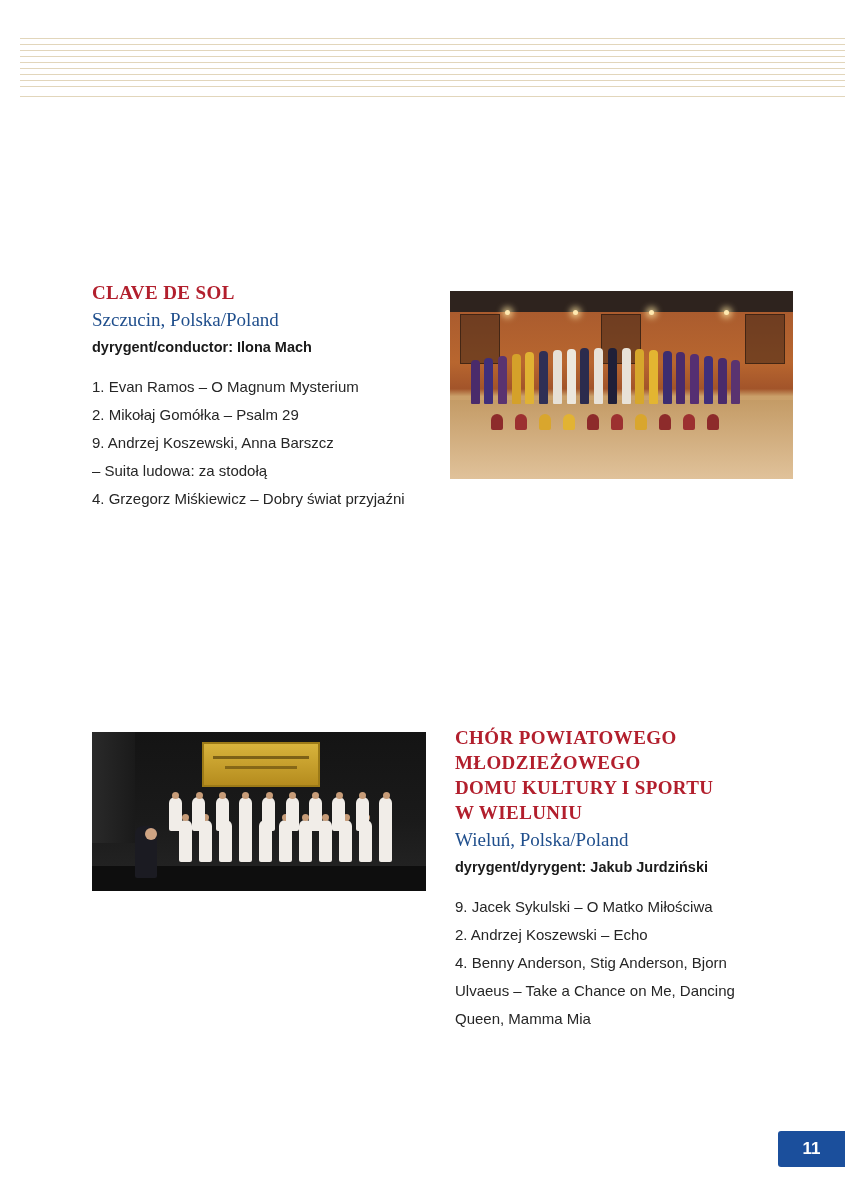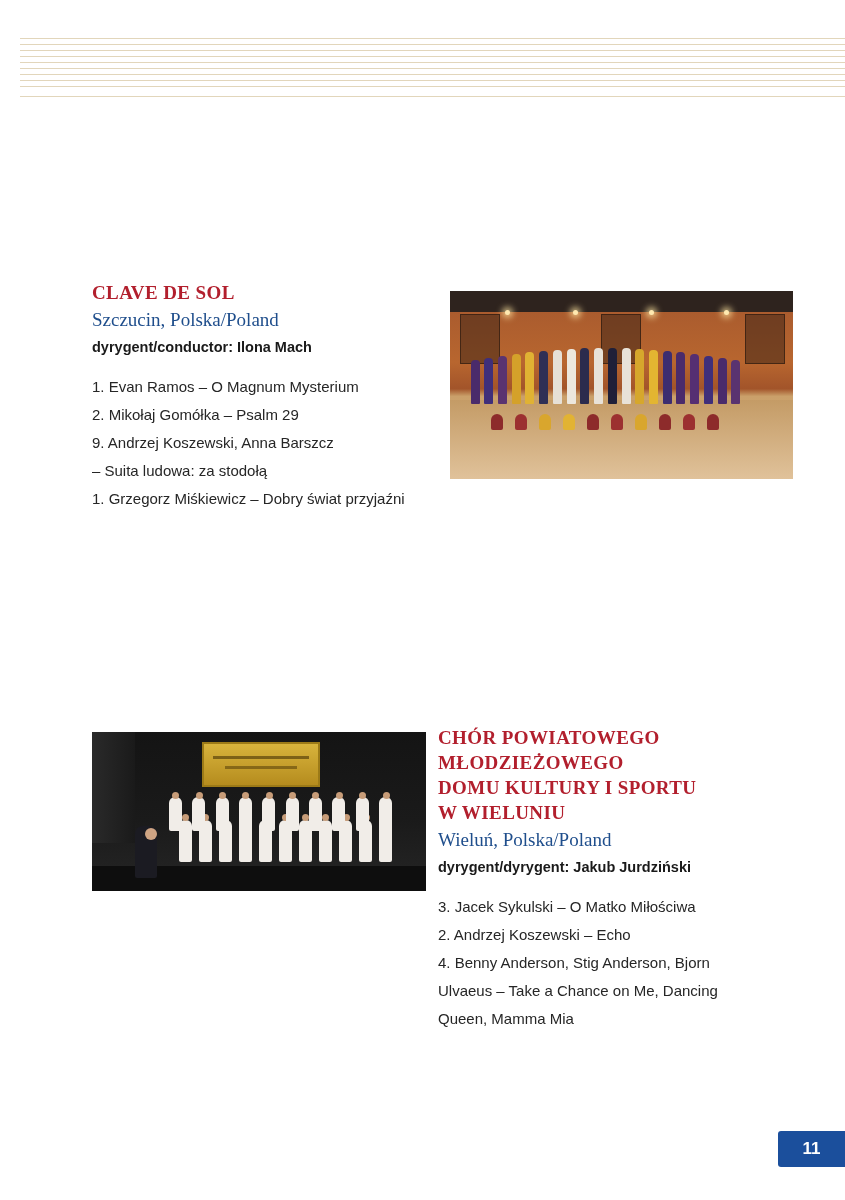--- a/index.html
+++ b/index.html
@@ -99,21 +99,21 @@
     position: absolute;
     top: 11px;
     left: 358px;
     width: 343px;
     height: 188px;
   }
 
   
   .entry-bottom .text-col {
     position: absolute;
-    left: 346px;
+    left: 363px;
     top: 0;
     width: 340px;
   }
   .entry-bottom .photo {
     position: absolute;
     top: 7px;
     left: 0;
     width: 334px;
     height: 159px;
   }
@@ -237,21 +237,21 @@
   <div class="entry entry-top">
     <div class="text-col">
       <h2 class="choir-title">CLAVE DE SOL</h2>
       <div class="choir-place">Szczucin, Polska/Poland</div>
       <div class="conductor">dyrygent/conductor: Ilona Mach</div>
       <ul class="program">
         <li>1. Evan Ramos – O Magnum Mysterium</li>
         <li>2. Mikołaj Gomółka – Psalm 29</li>
         <li>9. Andrzej Koszewski, Anna Barszcz
     – Suita ludowa: za stodołą</li>
-        <li>1. Grzegorz Miśkiewicz – Dobry świat przyjaźni</li>
+        <li>4. Grzegorz Miśkiewicz – Dobry świat przyjaźni</li>
       </ul>
     </div>
 
     <div class="photo photo-1">
       <div class="ceiling"></div>
       <div class="lamp" style="left:16%"></div>
       <div class="lamp" style="left:36%"></div>
       <div class="lamp" style="left:58%"></div>
       <div class="lamp" style="left:80%"></div>
       <div class="wallpanel" style="left:3%"></div>
@@ -346,21 +346,21 @@
     </div>
 
     <div class="text-col">
       <h2 class="choir-title" style="white-space: pre-line;">CHÓR POWIATOWEGO
 MŁODZIEŻOWEGO
 DOMU KULTURY I SPORTU
 W WIELUNIU</h2>
       <div class="choir-place">Wieluń, Polska/Poland</div>
       <div class="conductor">dyrygent/dyrygent: Jakub Jurdziński</div>
       <ul class="program">
-        <li>3. Jacek Sykulski – O Matko Miłościwa</li>
+        <li>9. Jacek Sykulski – O Matko Miłościwa</li>
         <li>2. Andrzej Koszewski – Echo</li>
         <li>4. Benny Anderson, Stig Anderson, Bjorn
     Ulvaeus – Take a Chance on Me, Dancing
     Queen, Mamma Mia</li>
       </ul>
     </div>
   </div>
 
   <div class="page-number">11</div>
 

